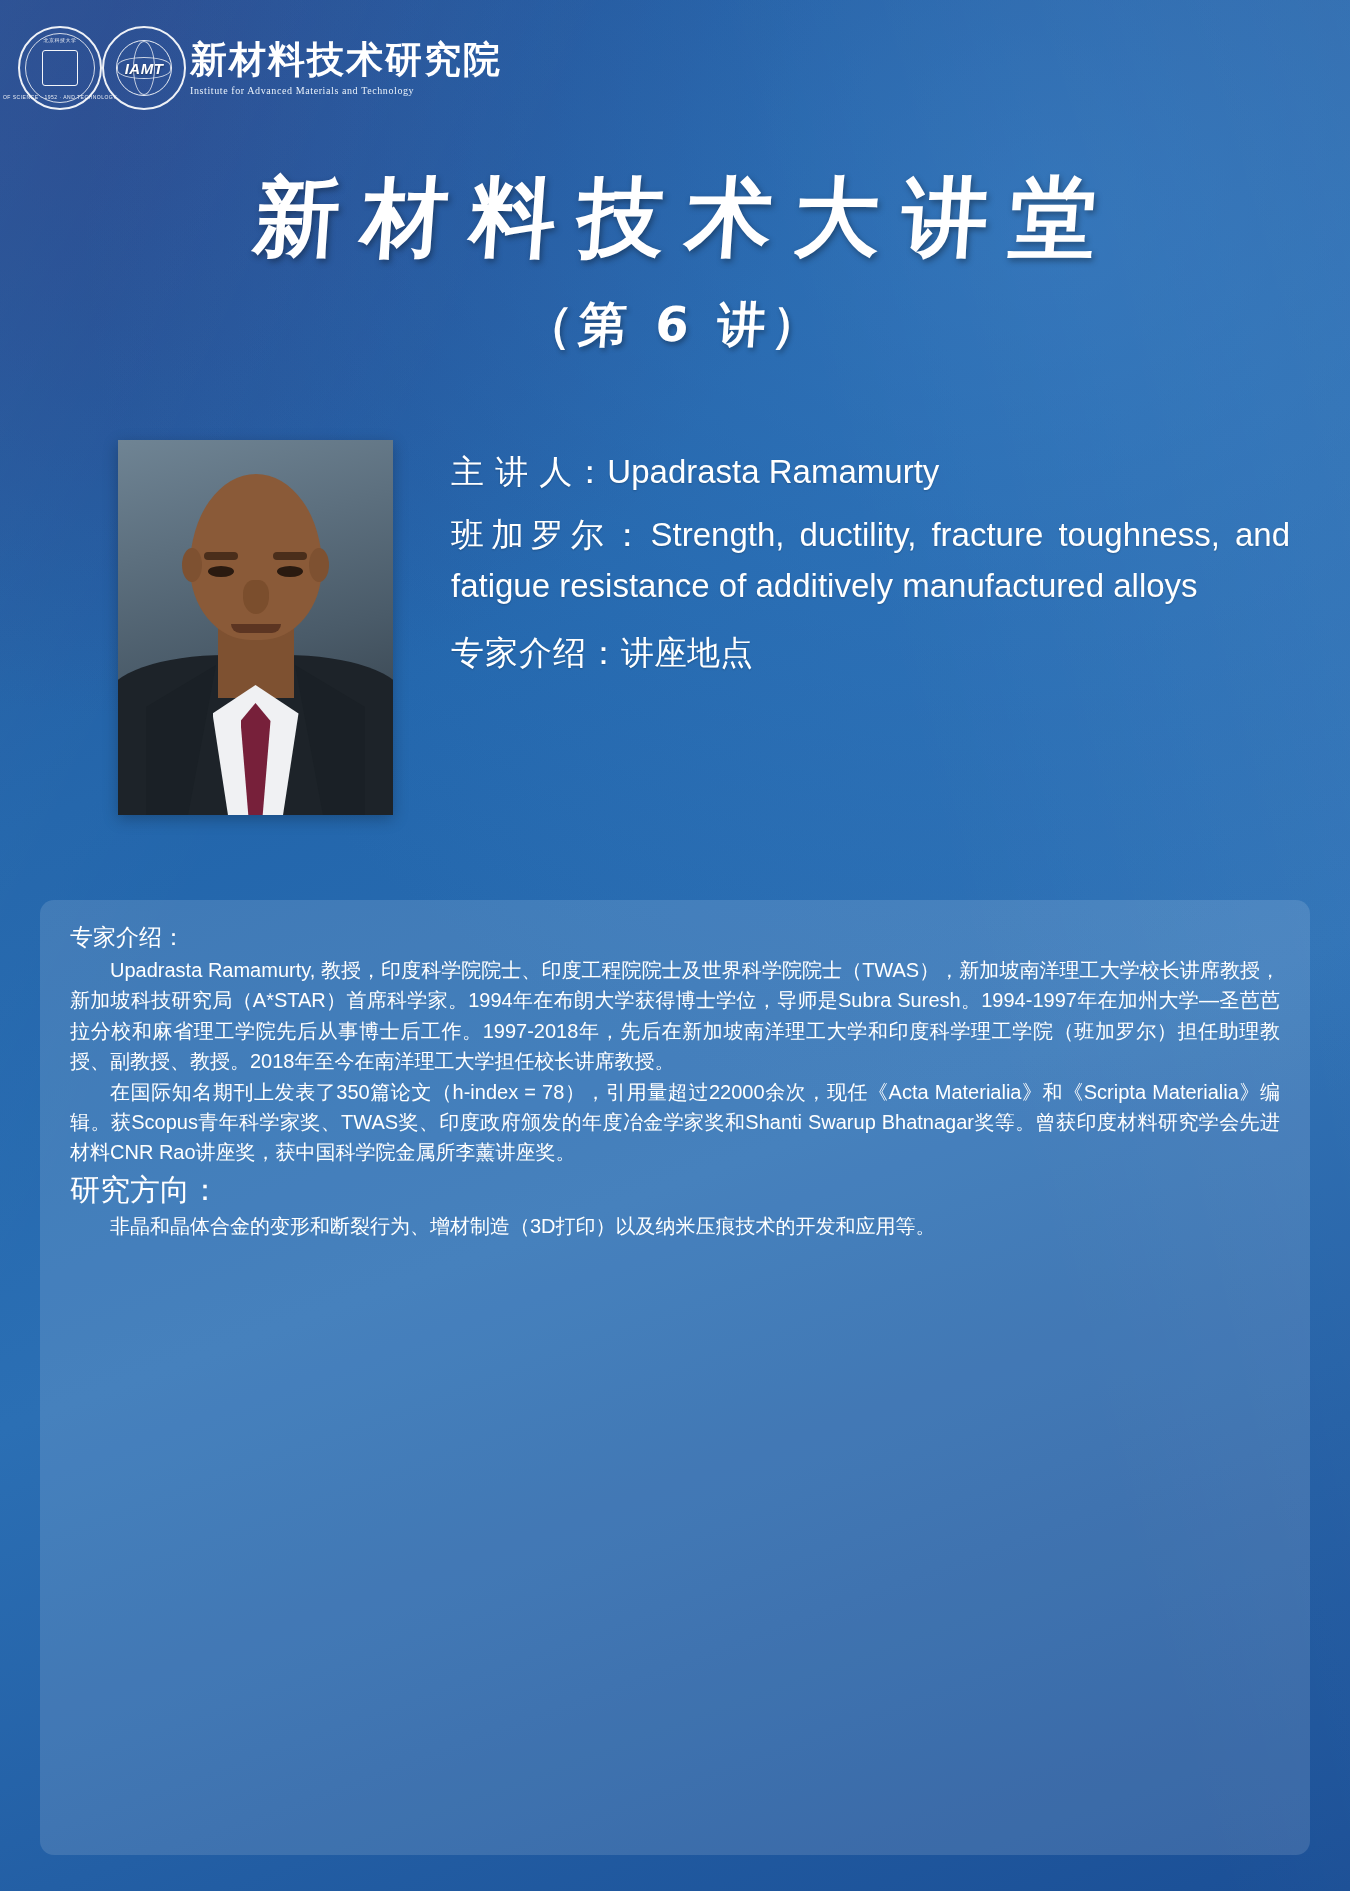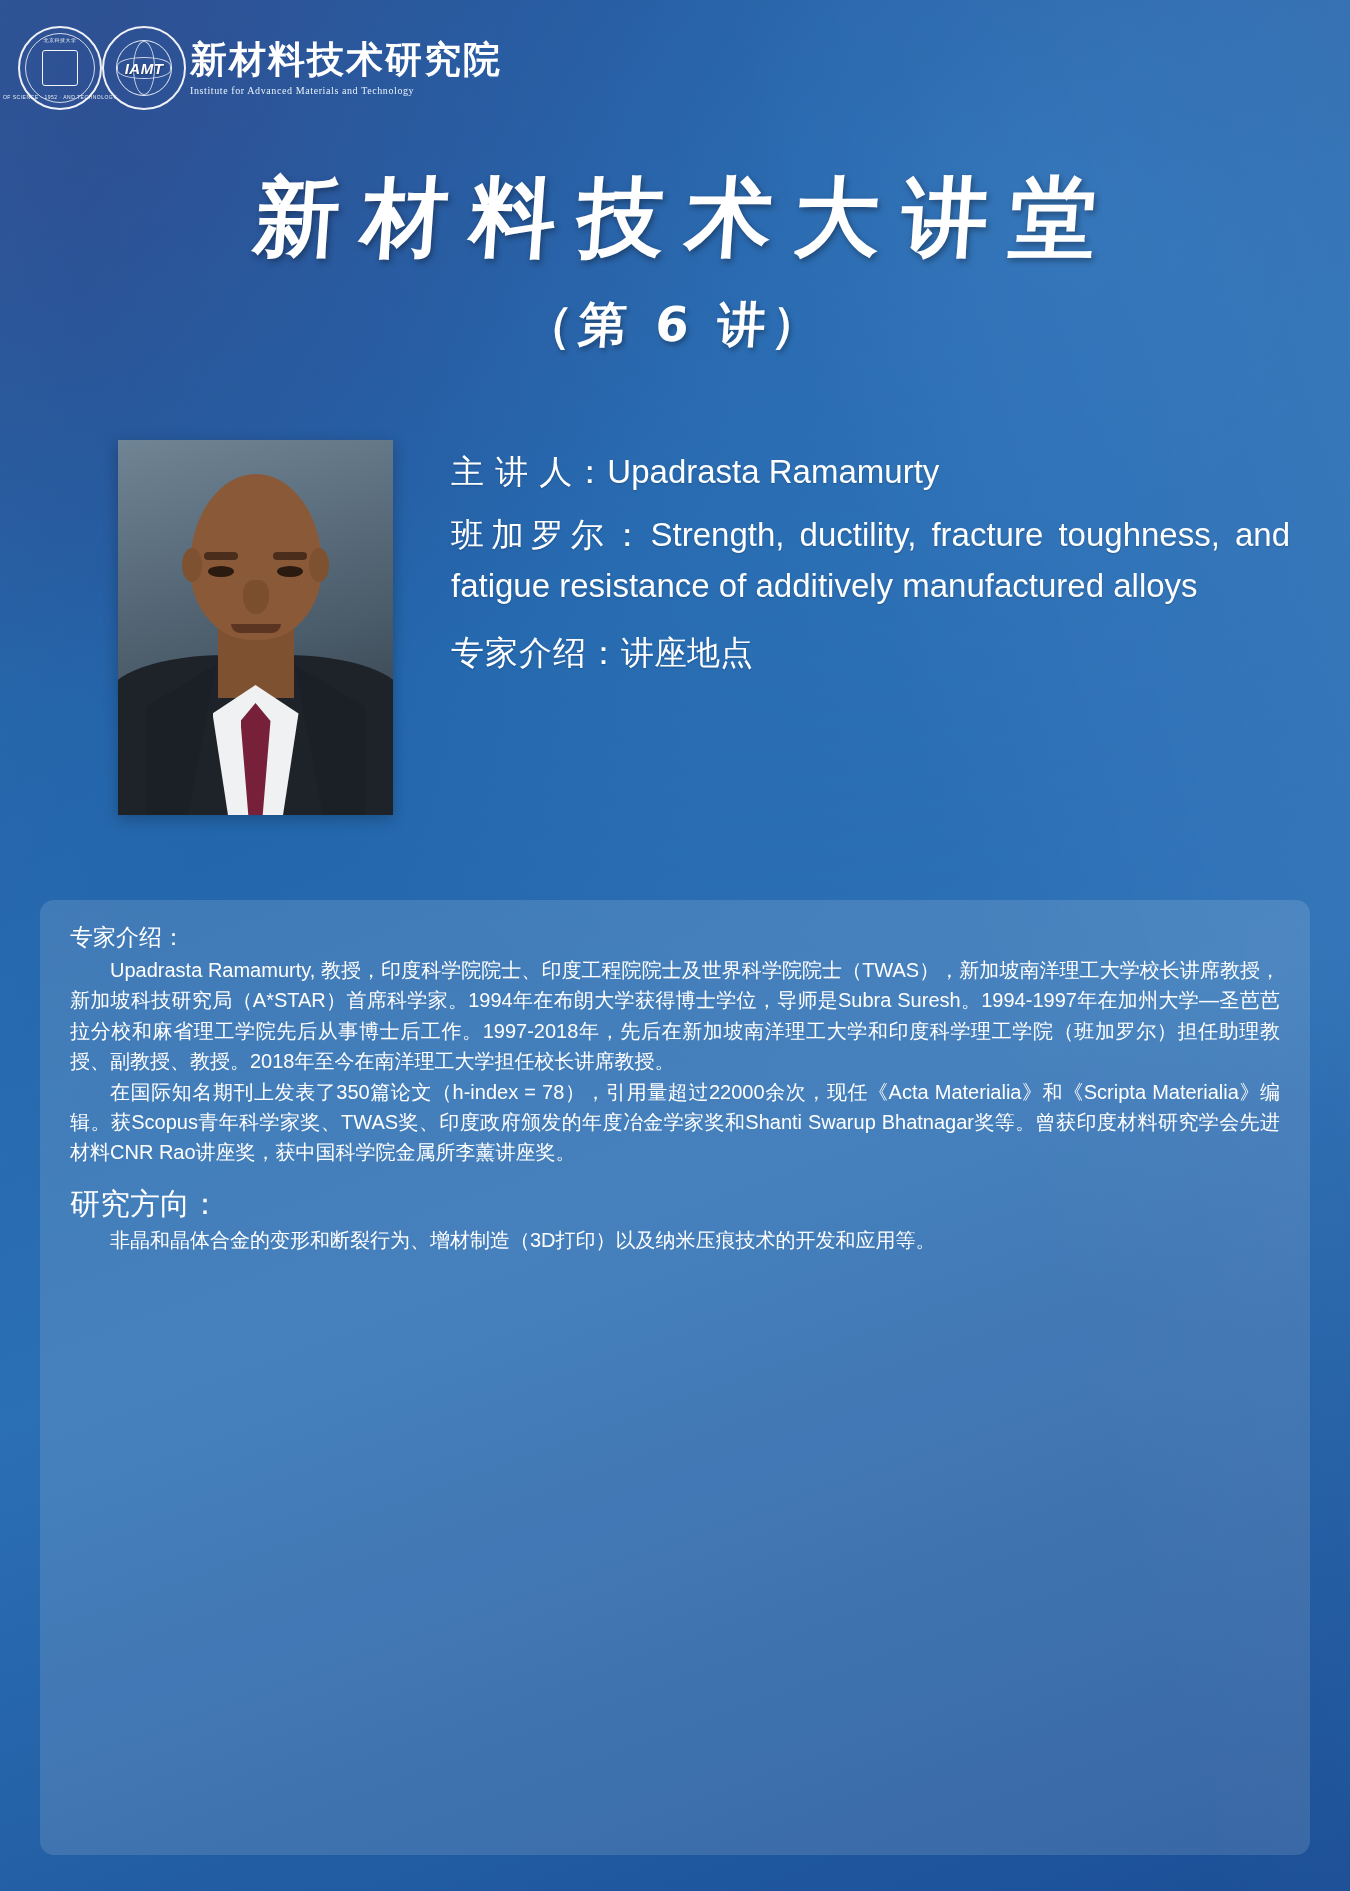--- a/index.html
+++ b/index.html
@@ -320,21 +320,21 @@
   }
   .bio-para {
     font-size: 20px;
     line-height: 1.52;
     text-align: justify;
     text-indent: 2em;
     font-family: "Liberation Sans", "DejaVu Sans", sans-serif;
   }
   .bio-heading2 {
     font-size: 30px;
-    margin-top: 16px;
+    margin-top: 2px;
     font-family: Liberation Mono, monospace;
   }
 </style>
 </head>
 <body>
 
 <div class="poster">
 
   <div class="header">
     <div class="seal">

